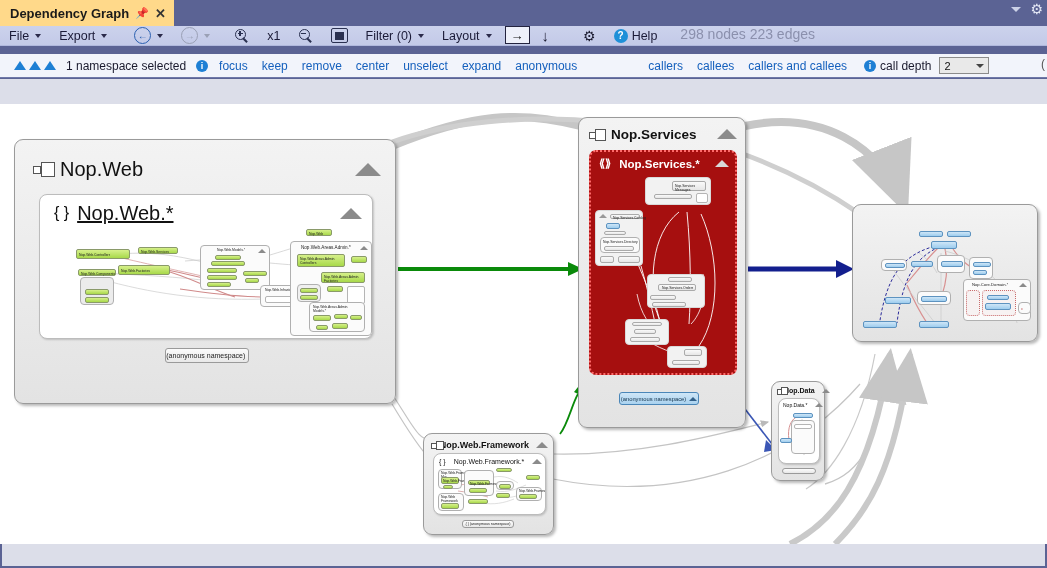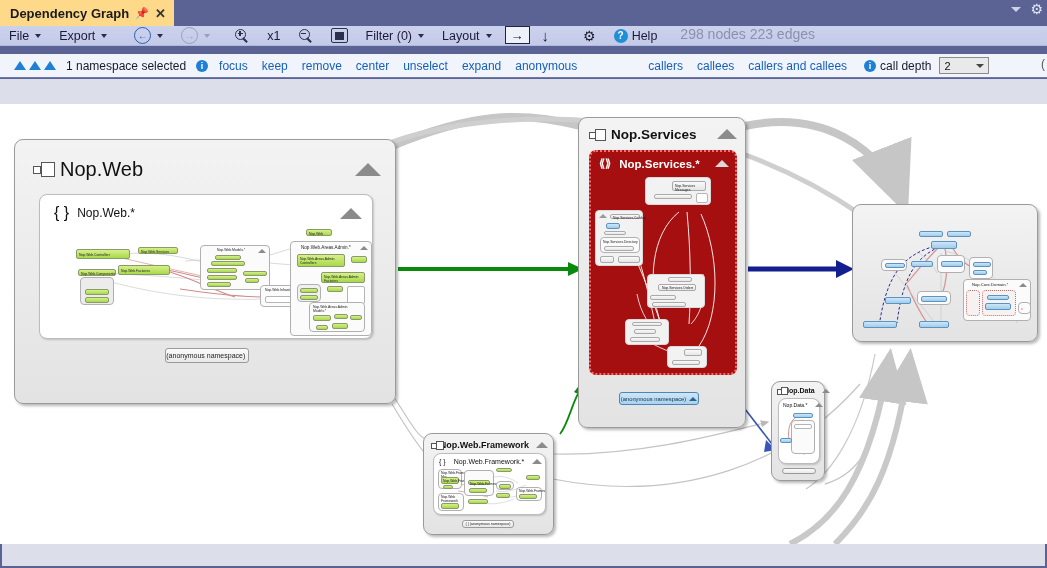--- a/index.html
+++ b/index.html
@@ -313,21 +313,21 @@
           <i style="left:0;top:4px;width:6px;height:6px;"></i>
           <i style="left:8px;top:0;width:12px;height:13px;"></i>
         </span>
         <span class="node-title" style="font-size:20px;">Nop.Web</span>
         <span class="collapse-tri" style="margin-left:auto;"></span>
       </div>
 
       <div class="ns-box" style="left:24px;top:54px;width:334px;height:145px;">
         <div class="ns-hdr" style="padding:6px 10px 0 14px;height:30px;">
           <span class="brace" style="font-size:16px;">{&nbsp;}</span>
-          <span class="ns-title" style="font-size:12px;font-weight:500;">Nop.Web.*</span>
+          <span class="ns-title" style="font-size:20px;font-weight:500;text-decoration:underline;">Nop.Web.*</span>
           <span class="collapse-tri sm" style="margin-left:auto;border-bottom-width:11px;border-left-width:11px;border-right-width:11px;"></span>
         </div>
         <div style="position:absolute;left:0;top:32px;right:0;bottom:0;overflow:hidden;">
           <svg class="lines" width="334" height="115">
             <path d="M78,27 C120,24 140,30 168,36" stroke="#c9c9c9" stroke-width=".7" fill="none"></path>
             <path d="M78,30 C120,40 150,46 175,52" stroke="#d8a0a0" stroke-width=".8" fill="none"></path>
             <path d="M60,46 C100,48 140,50 170,54" stroke="#cccccc" stroke-width=".7" fill="none"></path>
             <path d="M110,40 C140,44 160,52 200,58" stroke="#d08a8a" stroke-width="1.2" fill="none"></path>
             <path d="M120,42 C150,50 170,62 195,70" stroke="#d08a8a" stroke-width="1.2" fill="none"></path>
             <path d="M145,34 C190,30 220,36 255,38" stroke="#c9c9c9" stroke-width=".7" fill="none"></path>

